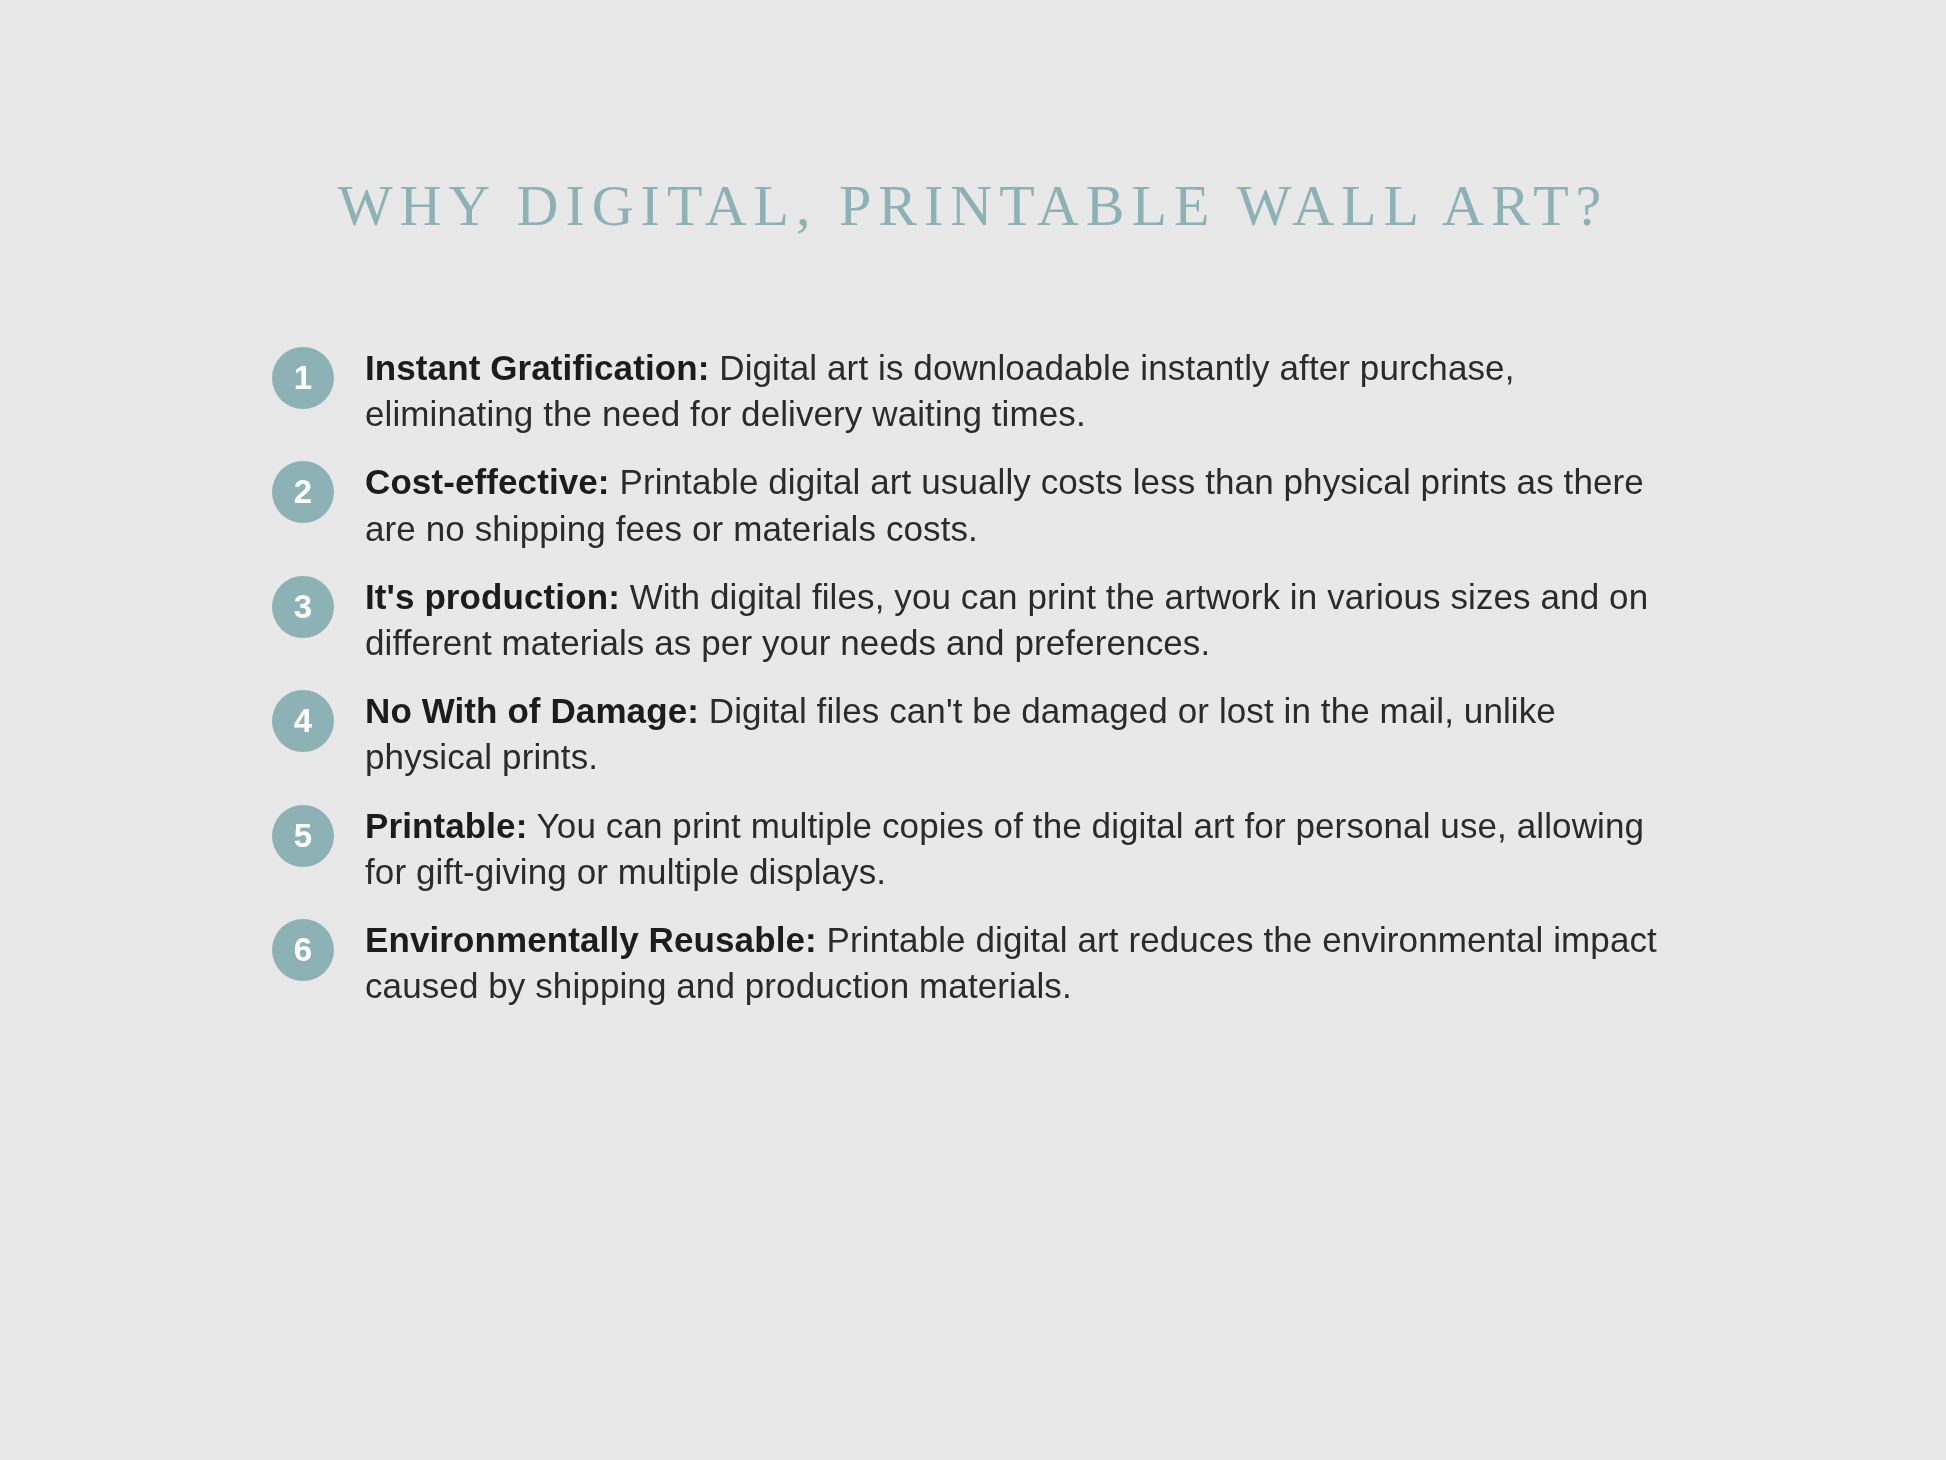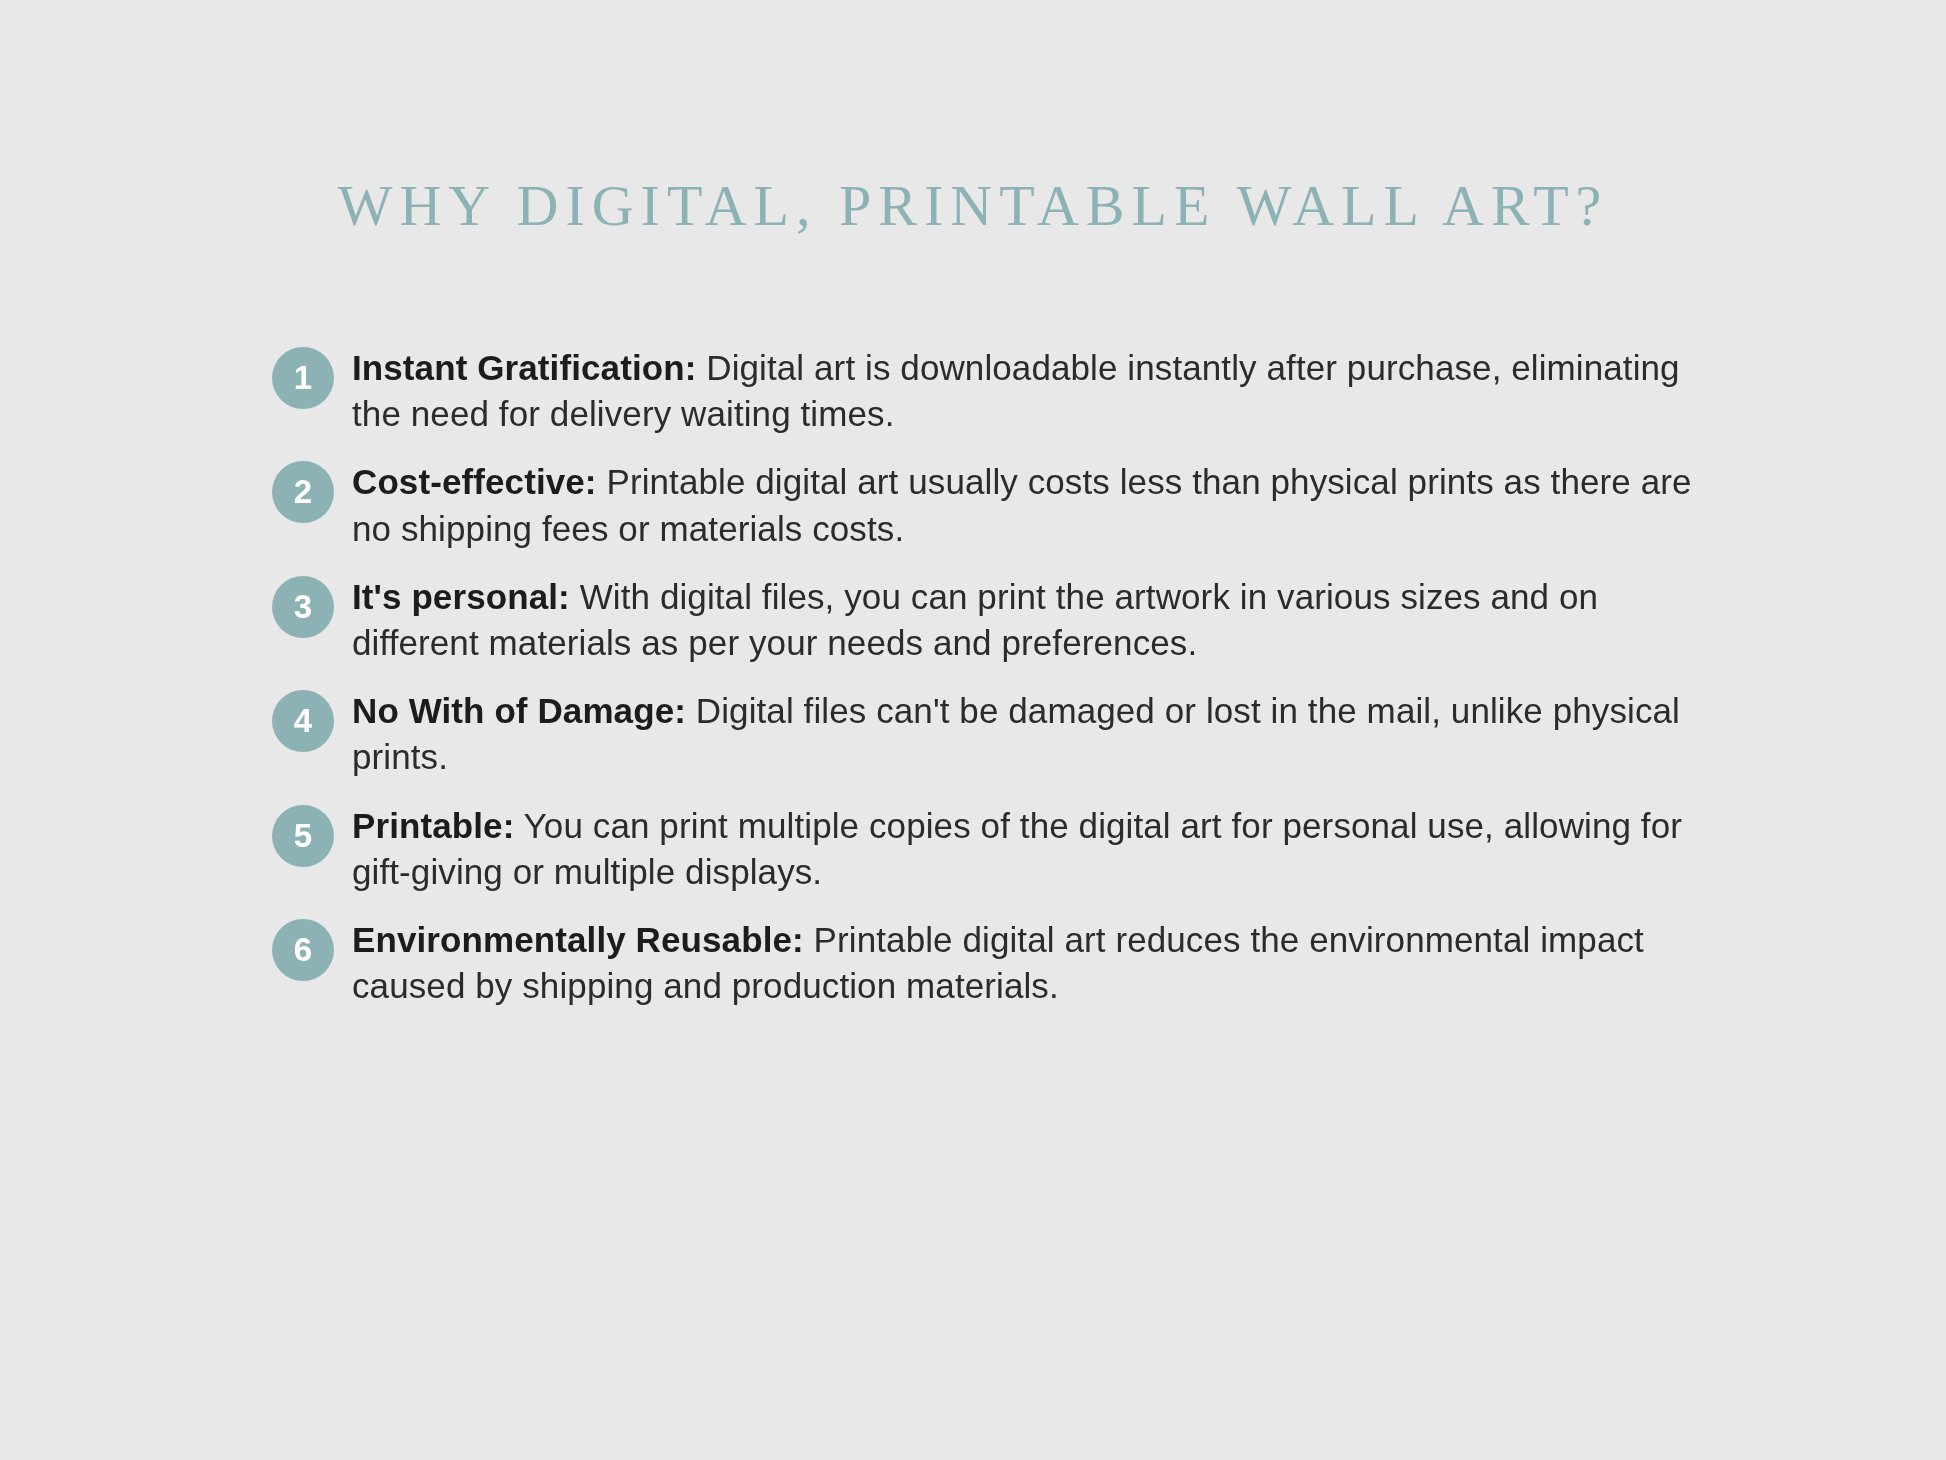--- a/index.html
+++ b/index.html
@@ -55,21 +55,21 @@
     font-family: "Liberation Sans", sans-serif;
     font-size: 33px;
     font-weight: 700;
     display: flex;
     align-items: center;
     justify-content: center;
     margin-top: 2px;
   }
   .text {
     flex: 1 1 auto;
-    margin-left: 18px;
+    margin-left: 31px;
     font-family: "Liberation Sans", sans-serif;
     font-size: 35px;
     line-height: 1.32;
     color: #2b2b2b;
     letter-spacing: 0.1px;
   }
   .lead {
     font-weight: 700;
     color: #1c1c1c;
   }
@@ -96,21 +96,21 @@
     <div class="item">
       <div class="badge">2</div>
       <div class="text">
         <span class="lead">Cost-effective:</span><span class="body-text"> Printable digital art usually costs less than physical prints as there are no shipping fees or materials costs.</span>
       </div>
     </div>
 
     <div class="item">
       <div class="badge">3</div>
       <div class="text">
-        <span class="lead">It's personal:</span><span class="body-text"> With digital files, you can print the artwork in various sizes and on different materials as per your needs and preferences.</span>
+        <span class="lead">It's production:</span><span class="body-text"> With digital files, you can print the artwork in various sizes and on different materials as per your needs and preferences.</span>
       </div>
     </div>
 
     <div class="item">
       <div class="badge">4</div>
       <div class="text">
         <span class="lead">No With of Damage:</span><span class="body-text"> Digital files can't be damaged or lost in the mail, unlike physical prints.</span>
       </div>
     </div>
 

